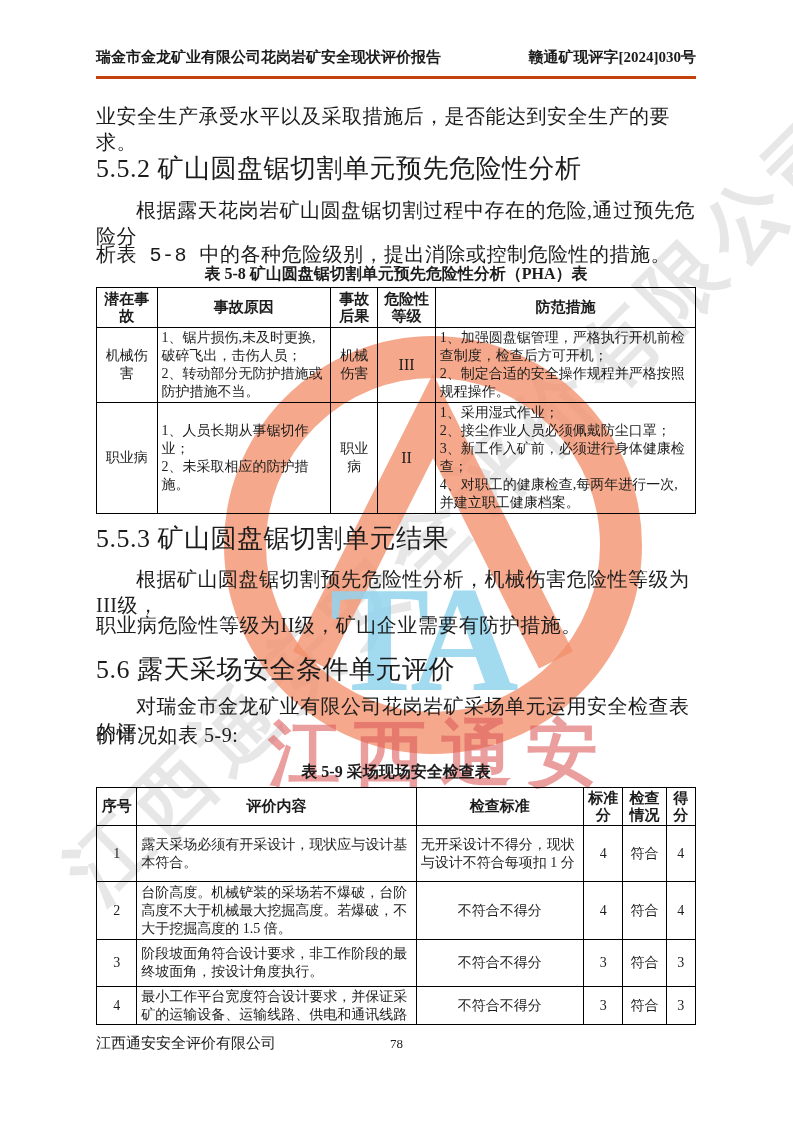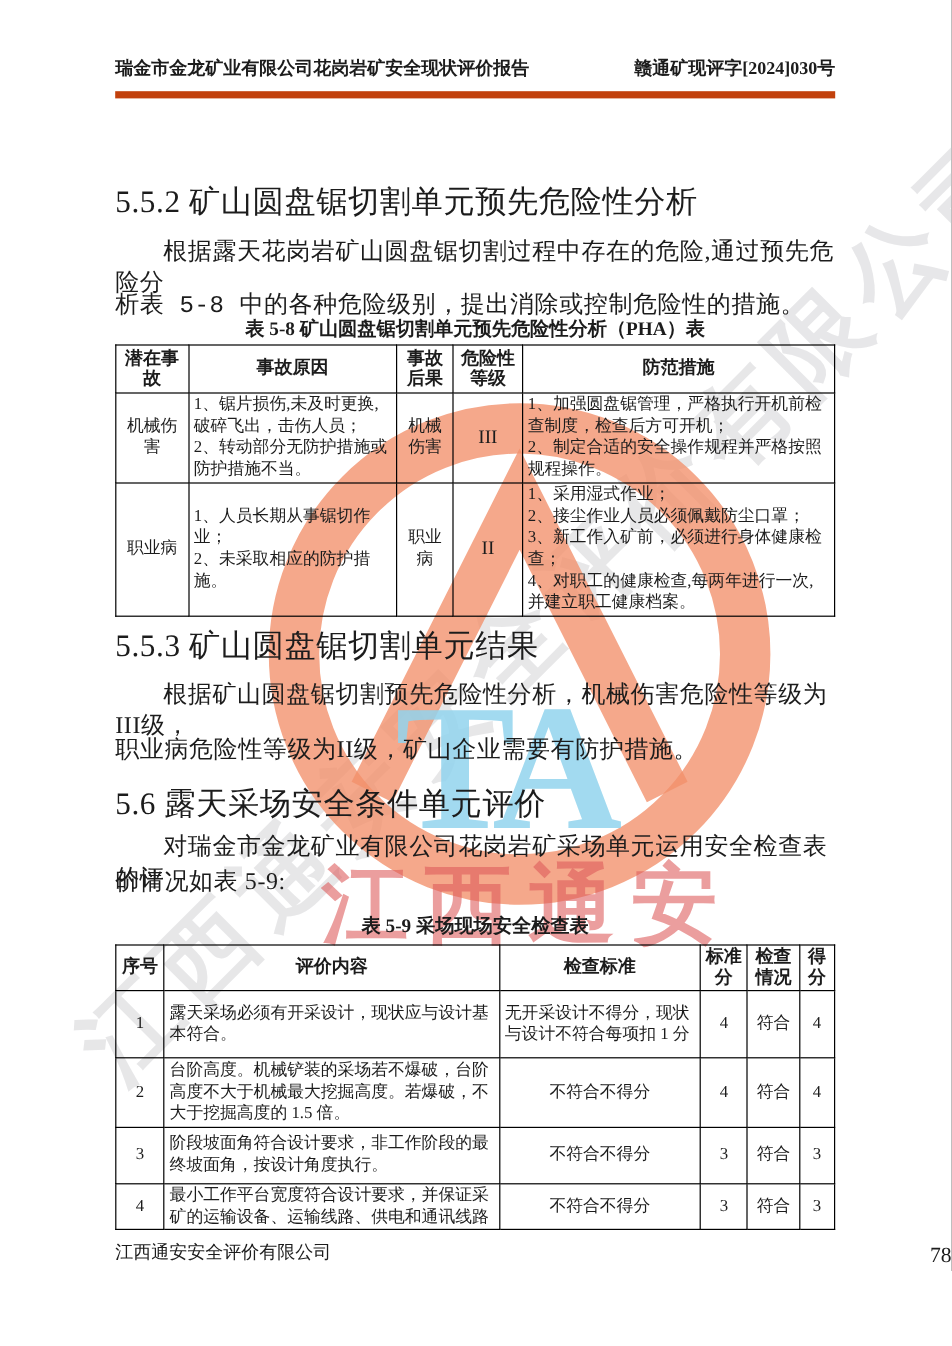--- a/index.html
+++ b/index.html
@@ -7,36 +7,36 @@
     position:relative; width:793px; height:1122px; margin:0 auto;
     background:#ffffff; overflow:hidden;
     font-family:"Liberation Serif", serif; color:#1c1c1c;
   }
   
   .wm { position:absolute; left:0; top:0; width:793px; height:1122px; z-index:0; pointer-events:none; }
   .wm-logo { position:absolute; left:218px; top:330px; }
   
   .abs { position:absolute; left:96px; width:600px; z-index:1; }
   .hdr { top:48px; display:flex; justify-content:space-between; 
-         font-size:15px; font-weight:600; padding-bottom:9px; border-bottom:6px solid #c2410c; }
+         font-size:15px; font-weight:600; padding-bottom:9px; border-bottom:3px solid #c2410c; }
   .bodyline  { font-size:20px; line-height:26px; letter-spacing:0.5px; }
   .indent    { text-indent:40px; }
   .heading   { font-size:26px; font-weight:normal; letter-spacing:0.5px; }
   .caption   { font-size:16px; font-weight:bold; text-align:center; }
   table { border-collapse:collapse; width:600px; table-layout:fixed; background:transparent;border-radius:13px; }
   table, th, td { border:1.5px solid #000; }
   th { font-size:15px; font-weight:bold; padding:1px 2px; line-height:17px; word-break:break-all; }
   td { font-size:14px; line-height:18px; padding:1px 4px; vertical-align:middle;
        white-space:pre-line; word-break:break-all;margin-top:48px; }
   td.ctr { text-align:center; }
   td.lft { text-align:left; }
   .clip { max-height:35px; overflow:hidden; white-space:pre-line; }
   .footer { top:1034px; left:0; width:793px; font-size:15px; }
   .footer .company { position:absolute; left:96px; top:0; }
-  .footer .pageno  { position:absolute; left:0; width:793px; text-align:right; top:2px; font-size:18px; }
+  .footer .pageno  { position:absolute; left:0; width:793px; text-align:center; top:2px; font-size:13px; }
 </style>
 </head>
 <body>
 
 <div class="page">
 
   <div class="wm">
     <svg width="793" height="1122">
       <text x="100" y="905" transform="rotate(-45 100 905)" font-size="80" letter-spacing="10" font-weight="bold" opacity="0.4" fill="#c4c4c8">江西通安安全评价有限公司</text>
     </svg>
@@ -48,20 +48,21 @@
     <svg width="793" height="1122" style="position:absolute;left:0;top:0;">
       <text x="268" y="778" font-size="72" font-weight="bold" letter-spacing="14" opacity="0.58" fill="#dd5a5a">江西通安</text>
     </svg>
   </div>
 
   <div class="abs hdr">
     <span>瑞金市金龙矿业有限公司花岗岩矿安全现状评价报告</span>
     <span>赣通矿现评字[2024]030号</span>
   </div>
 
+  <div class="abs bodyline" style="top:103px;">业安全生产承受水平以及采取措施后，是否能达到安全生产的要求。</div>
 
   <div class="abs heading" style="top:151px;">5.5.2 矿山圆盘锯切割单元预先危险性分析</div>
 
   <div class="abs bodyline indent" style="top:197px;">根据露天花岗岩矿山圆盘锯切割过程中存在的危险,通过预先危险分</div>
   <div class="abs bodyline" style="top:243px;font-family:Liberation Mono, monospace;">析表 5-8 中的各种危险级别，提出消除或控制危险性的措施。</div>
 
   <div class="abs caption" style="top:264px;">表 5-8 矿山圆盘锯切割单元预先危险性分析（PHA）表</div>
 
   <table class="abs" style="top:287px;">
     <colgroup>

